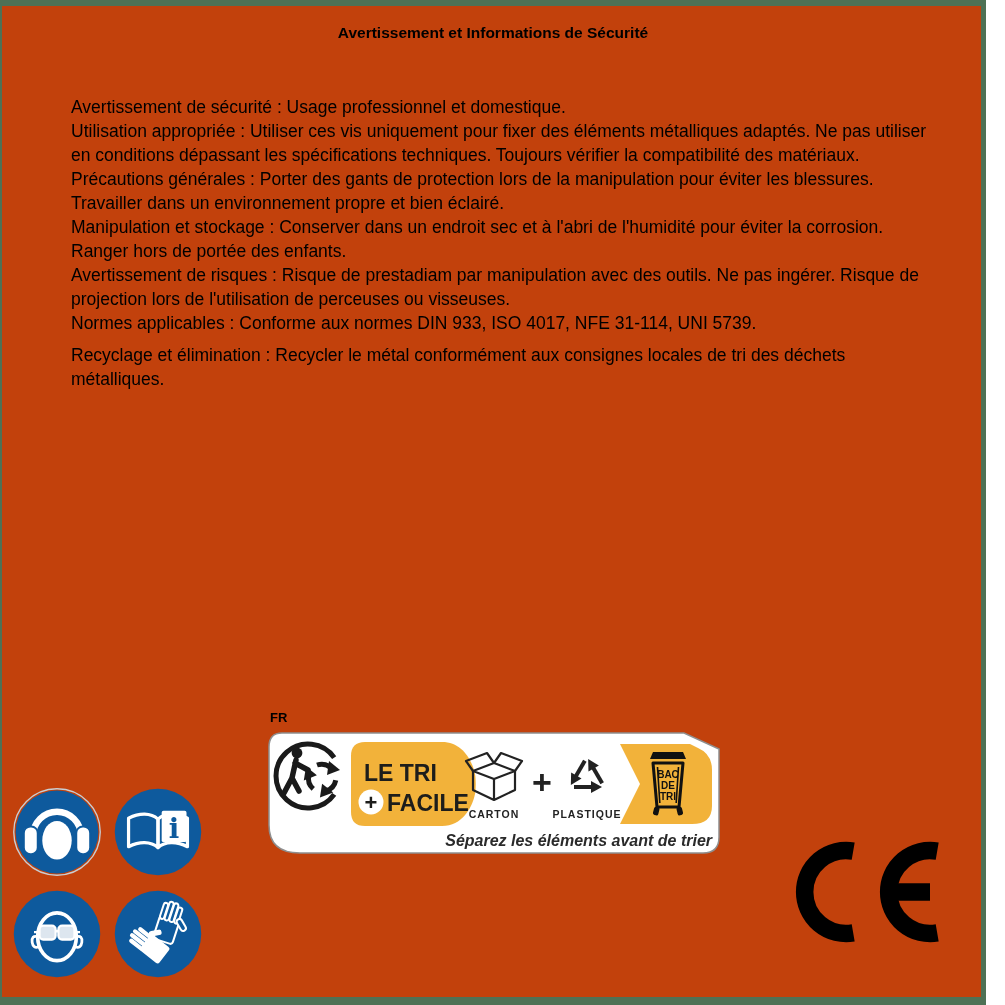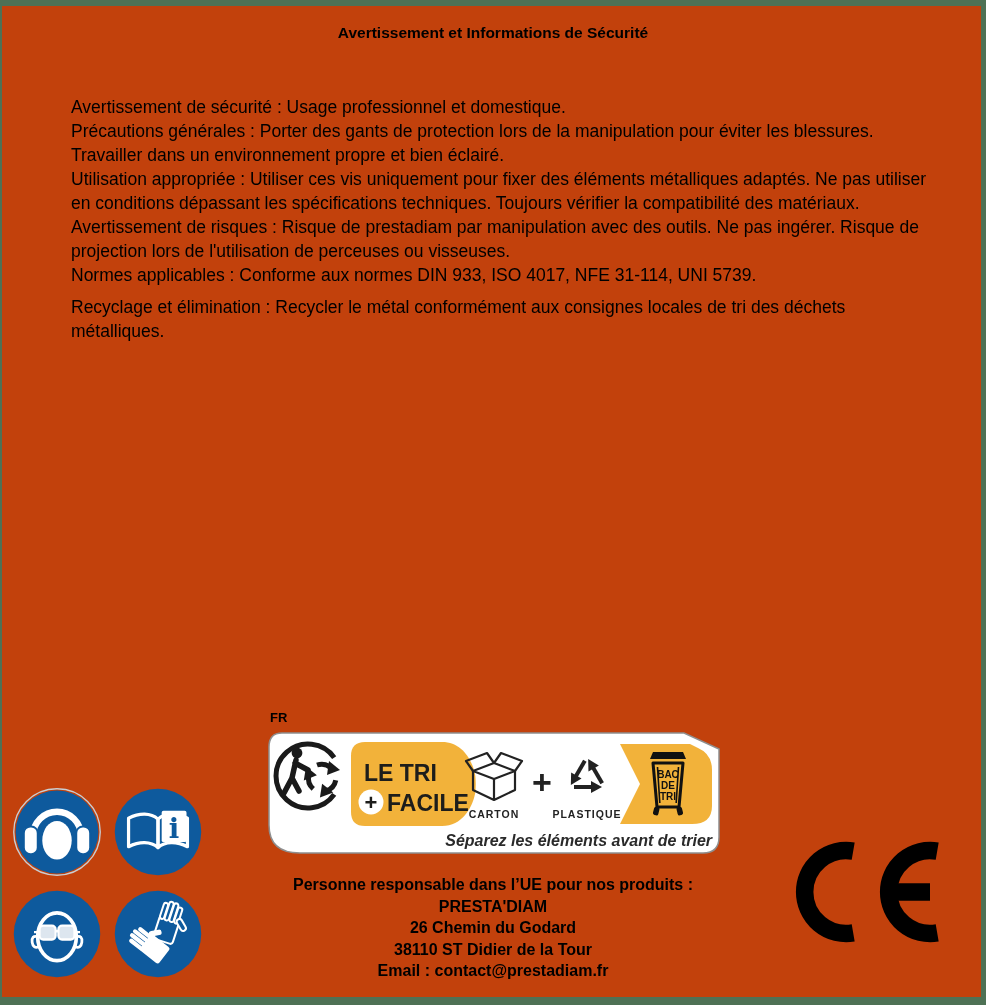--- a/index.html
+++ b/index.html
@@ -31,22 +31,23 @@
 
   <div class="frame top"></div>
   <div class="frame bottom"></div>
   <div class="frame left"></div>
   <div class="frame right"></div>
 
   <div class="doc-title">Avertissement et Informations de Sécurité</div>
 
   <div class="body-text">
     <p>Avertissement de sécurité : Usage professionnel et domestique.</p>
+    <p>Utilisation appropriée : Utiliser ces vis uniquement pour fixer des éléments métalliques adaptés. Ne pas utiliser en conditions dépassant les spécifications techniques. Toujours vérifier la compatibilité des matériaux.</p>
     <p>Précautions générales : Porter des gants de protection lors de la manipulation pour éviter les blessures. Travailler dans un environnement propre et bien éclairé.</p>
-    <p>Utilisation appropriée : Utiliser ces vis uniquement pour fixer des éléments métalliques adaptés. Ne pas utiliser en conditions dépassant les spécifications techniques. Toujours vérifier la compatibilité des matériaux.</p>
+    <p>Manipulation et stockage : Conserver dans un endroit sec et à l'abri de l'humidité pour éviter la corrosion. Ranger hors de portée des enfants.</p>
     <p>Avertissement de risques : Risque de prestadiam par manipulation avec des outils. Ne pas ingérer. Risque de projection lors de l'utilisation de perceuses ou visseuses.</p>
     <p>Normes applicables : Conforme aux normes DIN 933, ISO 4017, NFE 31-114, UNI 5739.</p>
     <p class="gap">Recyclage et élimination : Recycler le métal conformément aux consignes locales de tri des déchets métalliques.</p>
   </div>
 
   <div class="fr-tag">FR</div>
 
   <svg class="tri-label" width="456" height="124" viewBox="0 0 456 124">
 
     <path d="M16,1 H418 L453,17 V105 Q453,121 437,121 H34 Q3,121 3,93 V15 Q3,1 16,1 Z" fill="#ffffff" stroke="#8f8f8f" stroke-width="1.5"></path>
@@ -160,27 +161,20 @@
     <g transform="translate(-9,12) rotate(-52)" fill="#fff">
       <rect x="-11" y="-6" width="22" height="26" rx="3"></rect>
       <rect x="-11" y="-21" width="4.6" height="18" rx="2.3"></rect>
       <rect x="-5.7" y="-24" width="4.6" height="21" rx="2.3"></rect>
       <rect x="-0.4" y="-24" width="4.6" height="21" rx="2.3"></rect>
       <rect x="4.9" y="-21" width="4.6" height="18" rx="2.3"></rect>
       <rect x="8" y="-9" width="14" height="6" rx="3" transform="rotate(42 11 -6)"></rect>
     </g>
   </svg>
 
-  <div class="company">
-    <div>Personne responsable dans l’UE pour nos produits :</div>
-    <div>PRESTA'DIAM</div>
-    <div>26 Chemin du Godard</div>
-    <div>38110 ST Didier de la Tour</div>
-    <div>Email : contact@prestadiam.fr</div>
-  </div>
 
   <svg class="ce" width="150" height="104" viewBox="0 0 150 104">
     <g fill="none" stroke="#000" stroke-width="17.5">
       <path d="M58.2,11.1 A41.5 41.5 0 1 0 58.2,92.9"></path>
       <path d="M142.2,11.1 A41.5 41.5 0 1 0 142.2,92.9"></path>
       <path d="M96,52 H135"></path>
     </g>
   </svg>
 
 </div>

